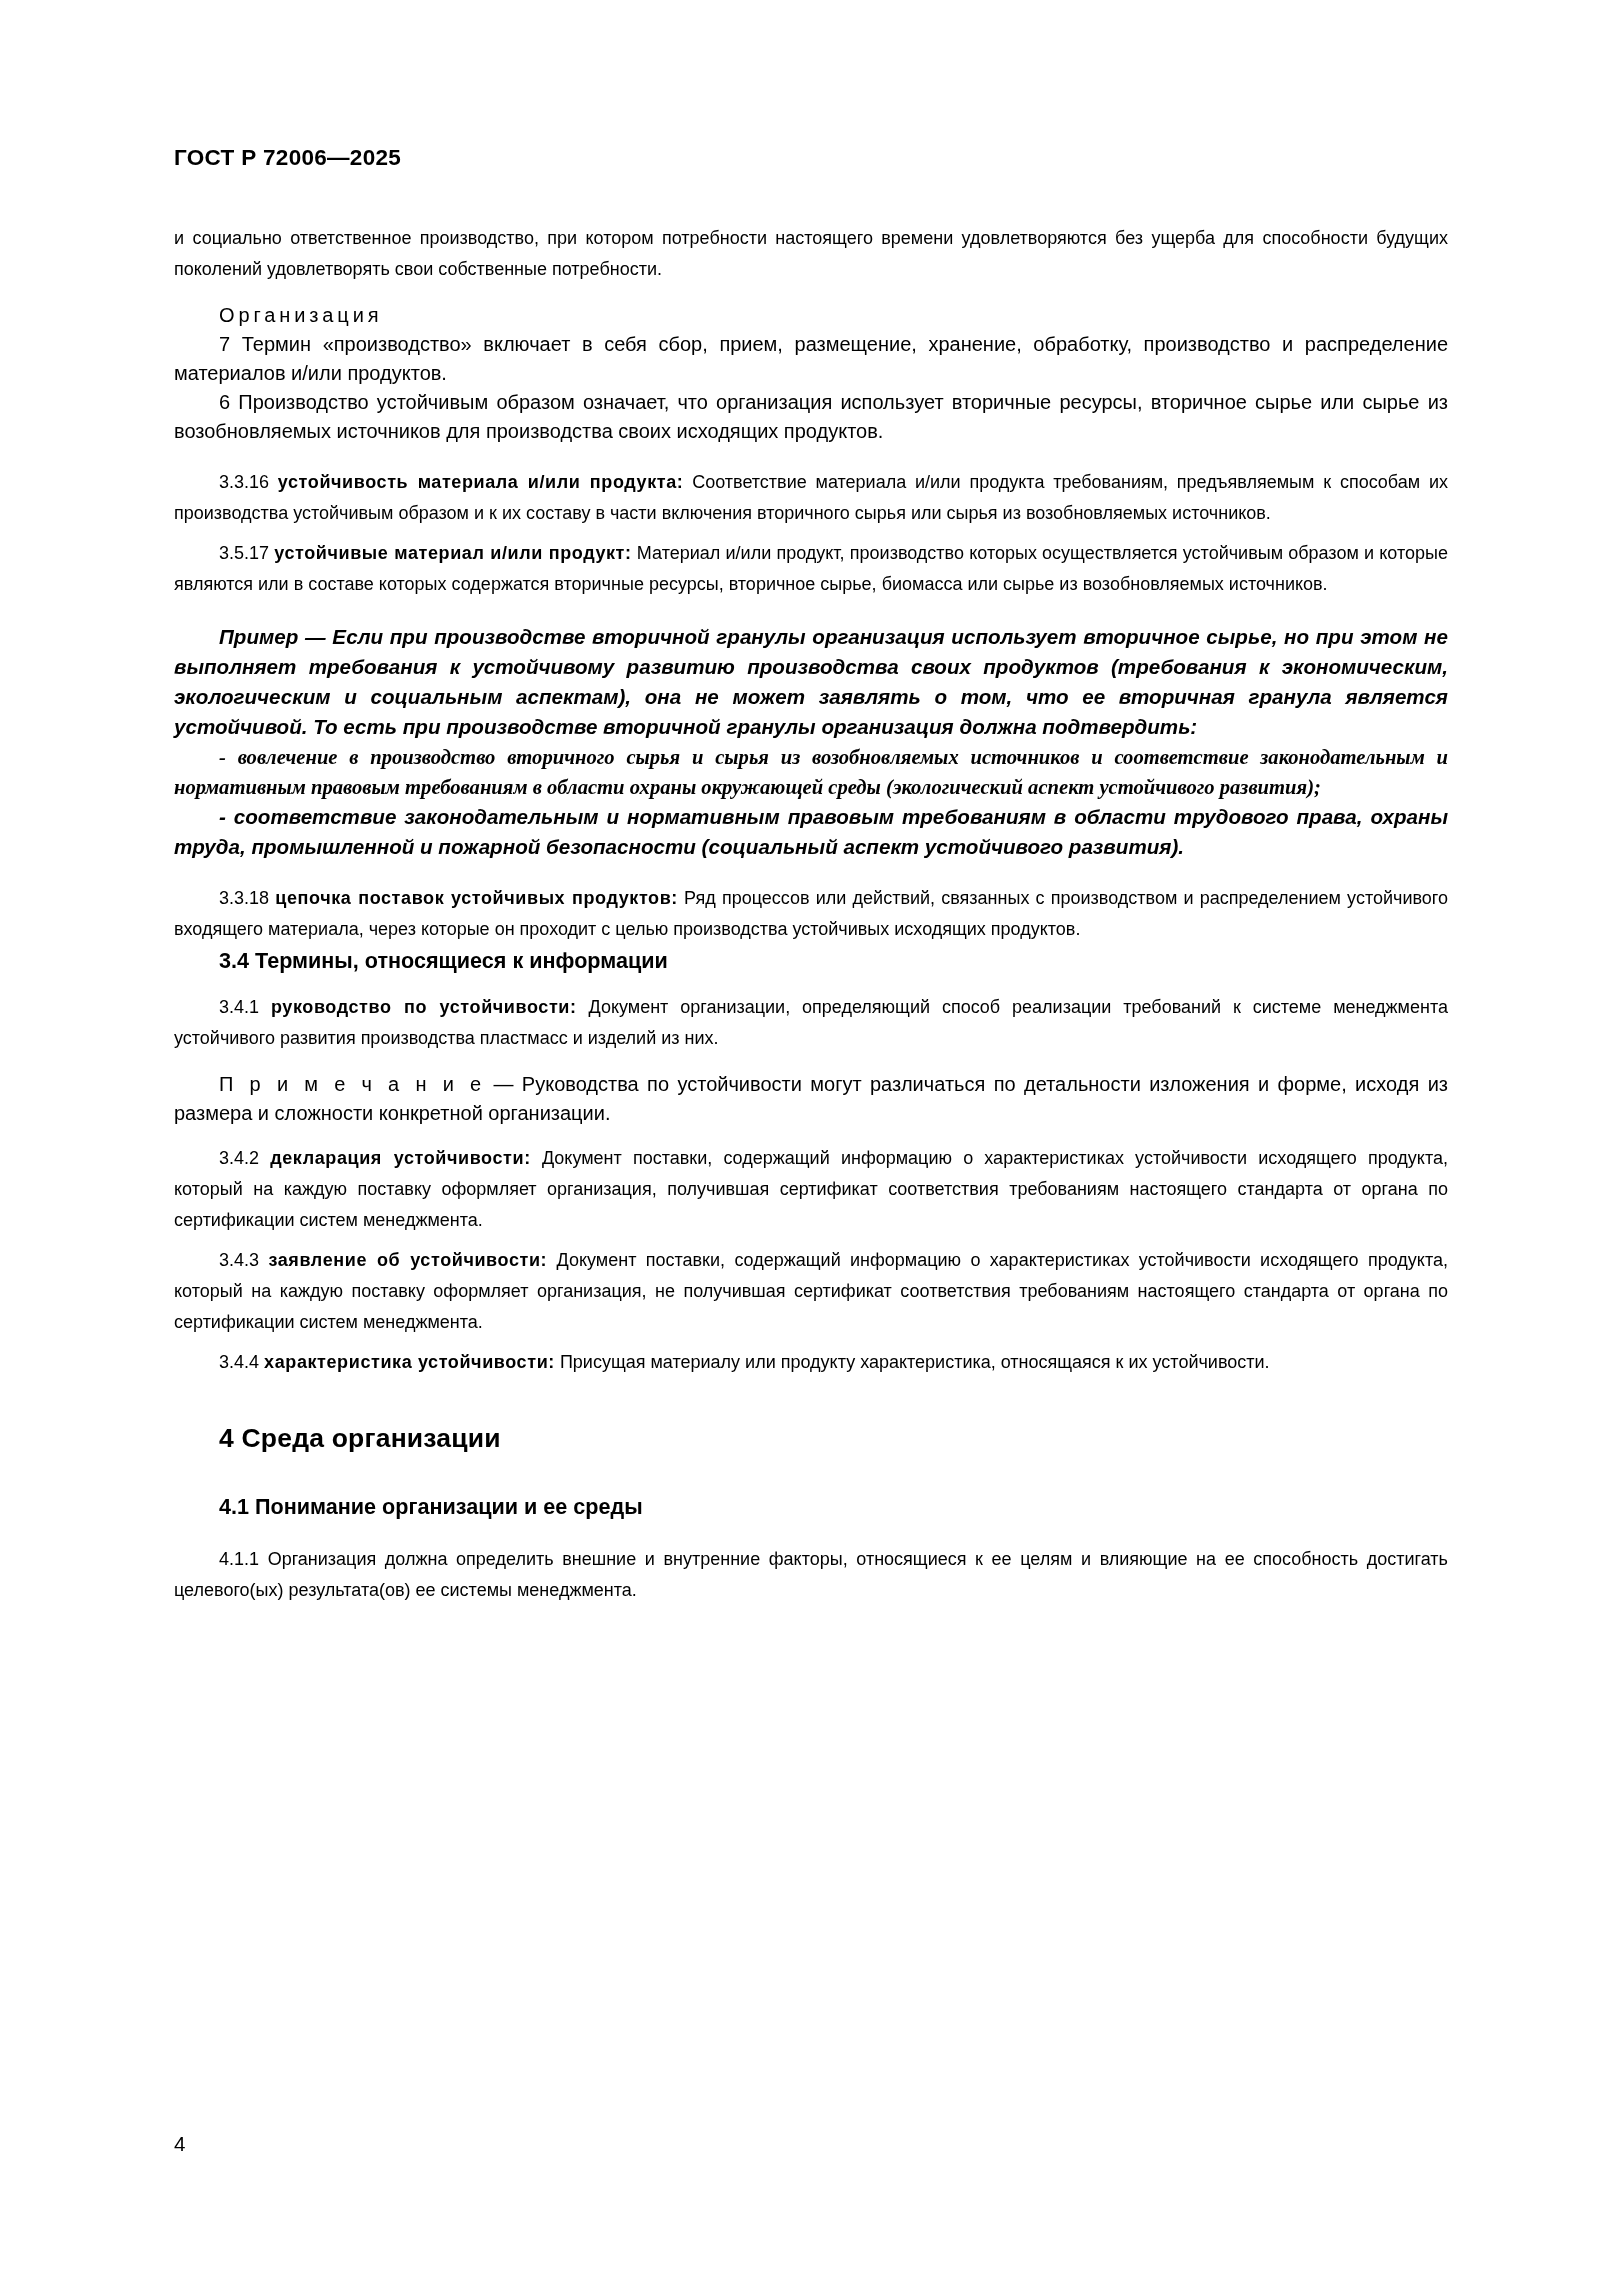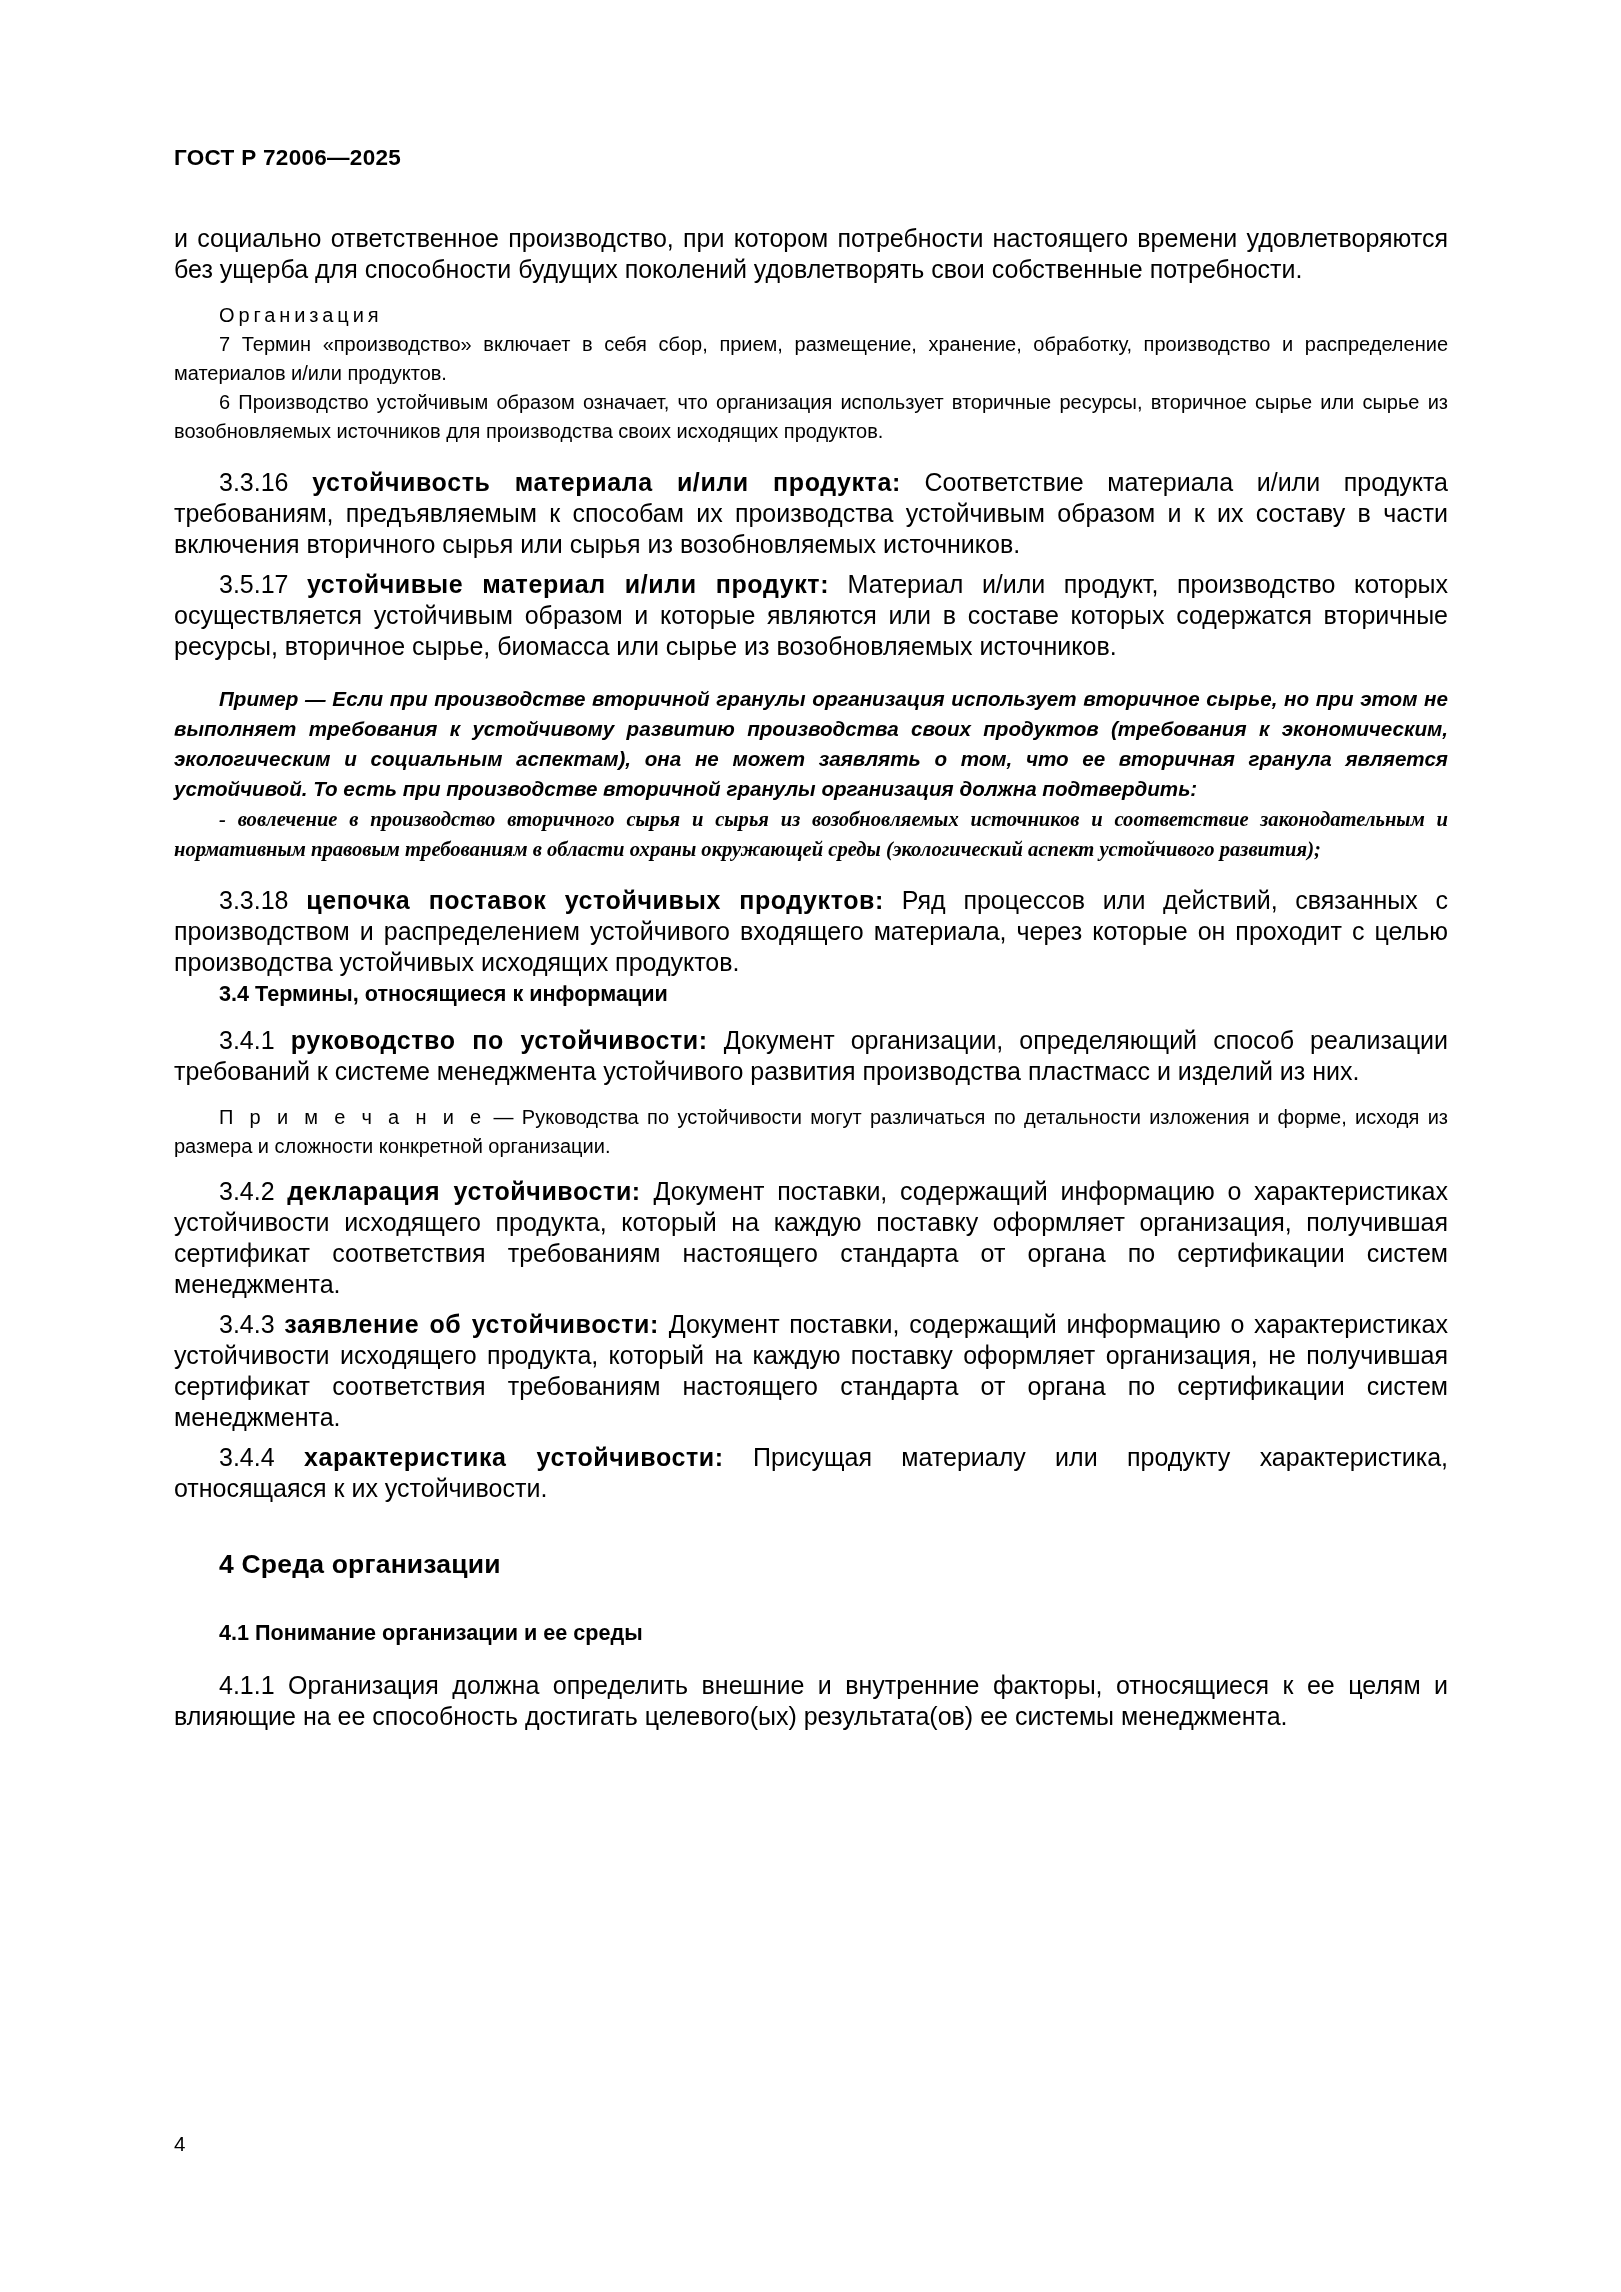--- a/index.html
+++ b/index.html
@@ -32,21 +32,21 @@
     letter-spacing: 0.3px;
   }
   .content {
     position: absolute;
     left: 174px;
     top: 223px;
     width: 1274px;
   }
   p {
     margin: 0;
-    font-size: 25px;
+    font-size: 18px;
     line-height: 31px;
     text-align: justify;
     text-justify: inter-word;
   }
   .indent {
     text-indent: 45px;
   }
   .gap-sm { margin-top: 8.8px; }
   .gap-md { margin-top: 15.7px; }
   .gap-lg { margin-top: 21.6px; }
@@ -107,20 +107,21 @@
     <p class="indent gap-lg">
       <span>3.3.16</span><span>&nbsp;</span><span class="term">устойчивость материала и/или продукта:</span><span>&nbsp;</span><span>Соответствие материала и/или продукта требованиям, предъявляемым к способам их производства устойчивым образом и к их составу в части включения вторичного сырья или сырья из возобновляемых источников.</span>
     </p>
 
     <p class="indent gap-sm">
       <span>3.5.17</span><span>&nbsp;</span><span class="term">устойчивые материал и/или продукт:</span><span>&nbsp;</span><span>Материал и/или продукт, производство которых осуществляется устойчивым образом и которые являются или в составе которых содержатся вторичные ресурсы, вторичное сырье, биомасса или сырье из возобновляемых источников.</span>
     </p>
 
     <p class="example gap-lg" style="text-indent:45px;">Пример — Если при производстве вторичной гранулы организация использует вторичное сырье, но при этом не выполняет требования к устойчивому развитию производства своих продуктов (требования к экономическим, экологическим и социальным аспектам), она не может заявлять о том, что ее вторичная гранула является устойчивой. То есть при производстве вторичной гранулы организация должна подтвердить:</p>
     <p class="example" style="text-indent:45px;font-family:Liberation Serif, serif;">- вовлечение в производство вторичного сырья и сырья из возобновляемых источников и соответствие законодательным и нормативным правовым требованиям в области охраны окружающей среды (экологический аспект устойчивого развития);</p>
+    <p class="example" style="text-indent:45px;">- соответствие законодательным и нормативным правовым требованиям в области трудового права, охраны труда, промышленной и пожарной безопасности (социальный аспект устойчивого развития).</p>
 
     <p class="indent gap-lg">
       <span>3.3.18</span><span>&nbsp;</span><span class="term">цепочка поставок устойчивых продуктов:</span><span>&nbsp;</span><span>Ряд процессов или действий, связанных с производством и распределением устойчивого входящего материала, через которые он проходит с целью производства устойчивых исходящих продуктов.</span>
     </p>
 
     <p class="h2 gap-lg">3.4  Термины, относящиеся к информации</p>
 
     <p class="indent gap-md">
       <span>3.4.1</span><span>&nbsp;</span><span class="term">руководство по устойчивости:</span><span>&nbsp;</span><span>Документ организации, определяющий способ реализации требований к системе менеджмента устойчивого развития производства пластмасс и изделий из них.</span>
     </p>

